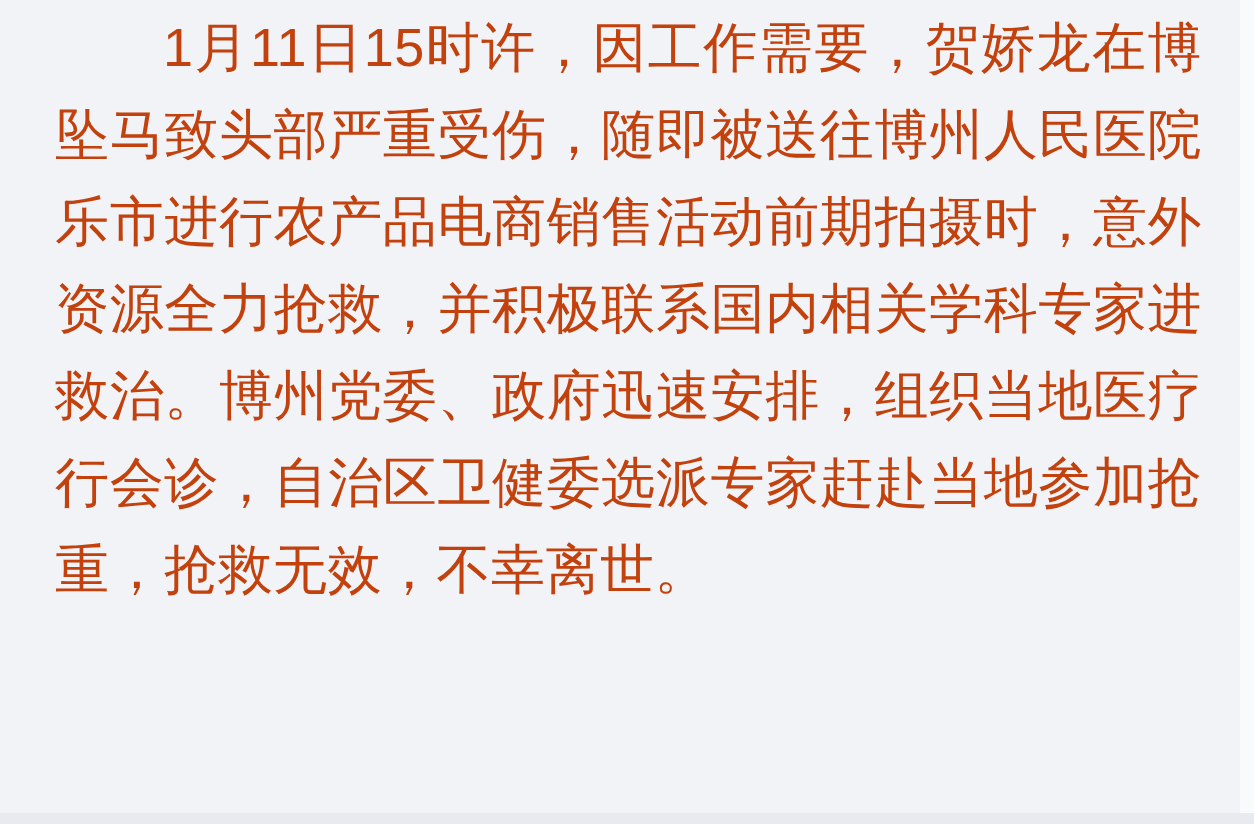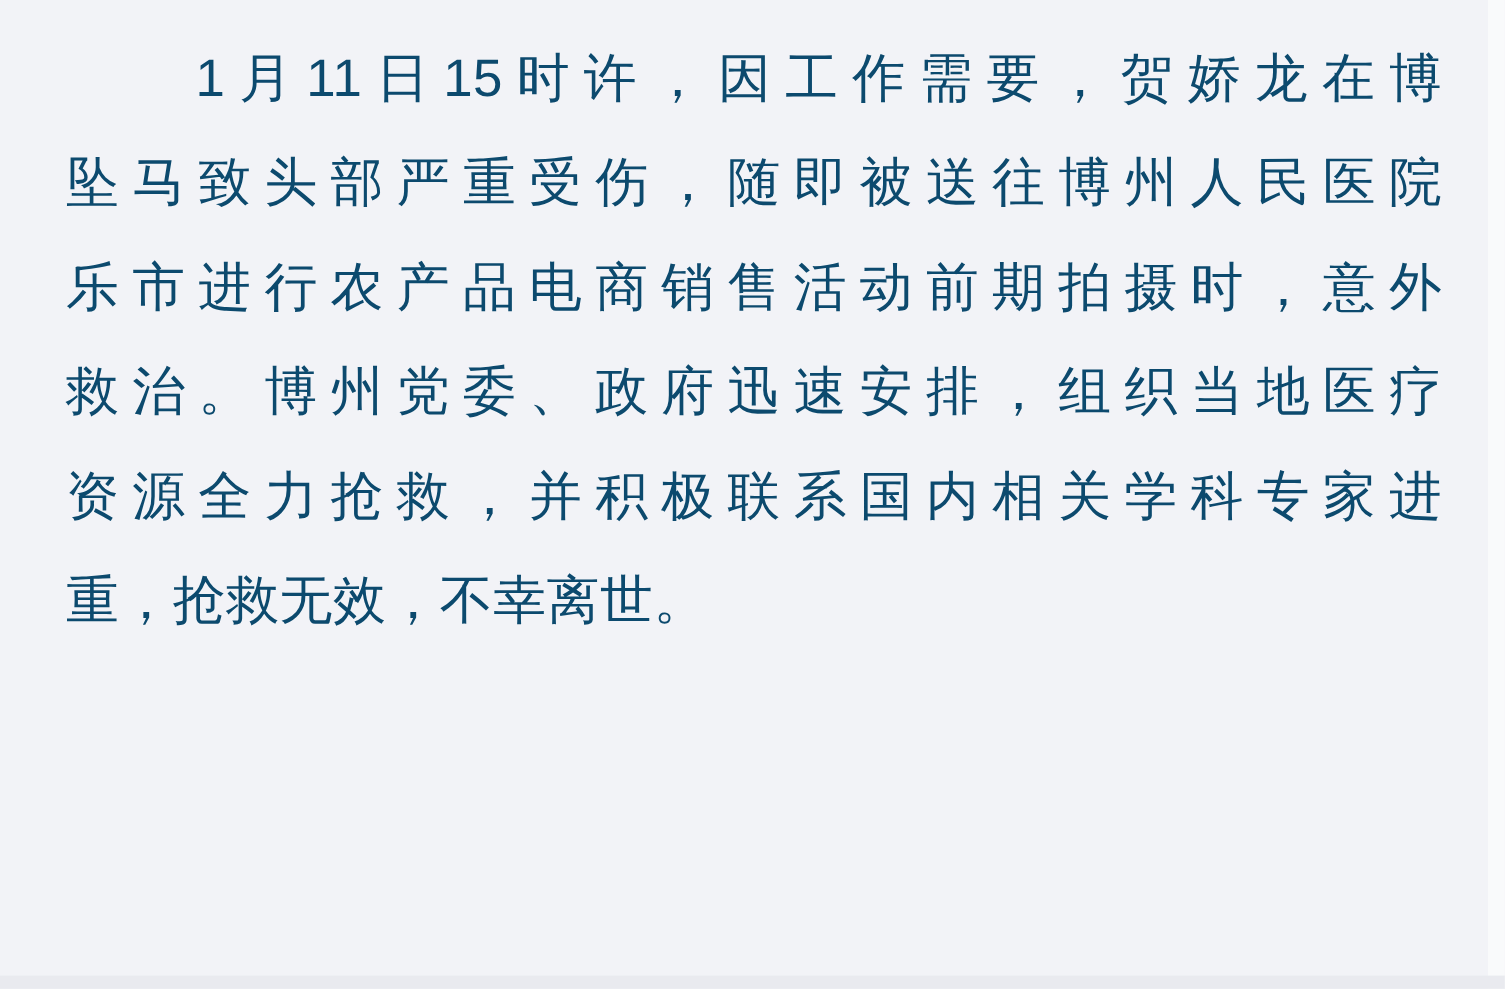--- a/index.html
+++ b/index.html
@@ -34,25 +34,25 @@
     position: absolute;
     left: 0;
     bottom: 0;
     width: 100%;
     height: 11px;
     background: #e9eaef;
     pointer-events: none;
   }
   .article {
     position: absolute;
-    top: 22px;
+    top: 4px;
     left: 55px;
     right: 52px;
-    color: #0c4a6e;
-    font-size: 44px;
+    color: #c2410c;
+    font-size: 54px;
     line-height: 87px;
     font-weight: 400;
   }
   .text-line {
     text-align: justify;
     text-align-last: justify;
     white-space: normal;
     letter-spacing: 0.5px;
   }
   .text-line.first {
@@ -65,19 +65,20 @@
 </style>
 </head>
 <body>
 
 <div class="page">
   <div class="article">
 
   <div class="text-line first">1月11日15时许，因工作需要，贺娇龙在博</div>
       <div class="text-line">坠马致头部严重受伤，随即被送往博州人民医院</div>
       <div class="text-line">乐市进行农产品电商销售活动前期拍摄时，意外</div>
+      <div class="text-line">资源全力抢救，并积极联系国内相关学科专家进</div>
       <div class="text-line">救治。博州党委、政府迅速安排，组织当地医疗</div>
-      <div class="text-line">资源全力抢救，并积极联系国内相关学科专家进</div>
+      <div class="text-line">行会诊，自治区卫健委选派专家赶赴当地参加抢</div>
       <div class="text-line last">重，抢救无效，不幸离世。</div>
     </div>
   <div class="right-edge-band"></div>
   <div class="bottom-edge-band"></div>
 </div>
 
 </body></html>

